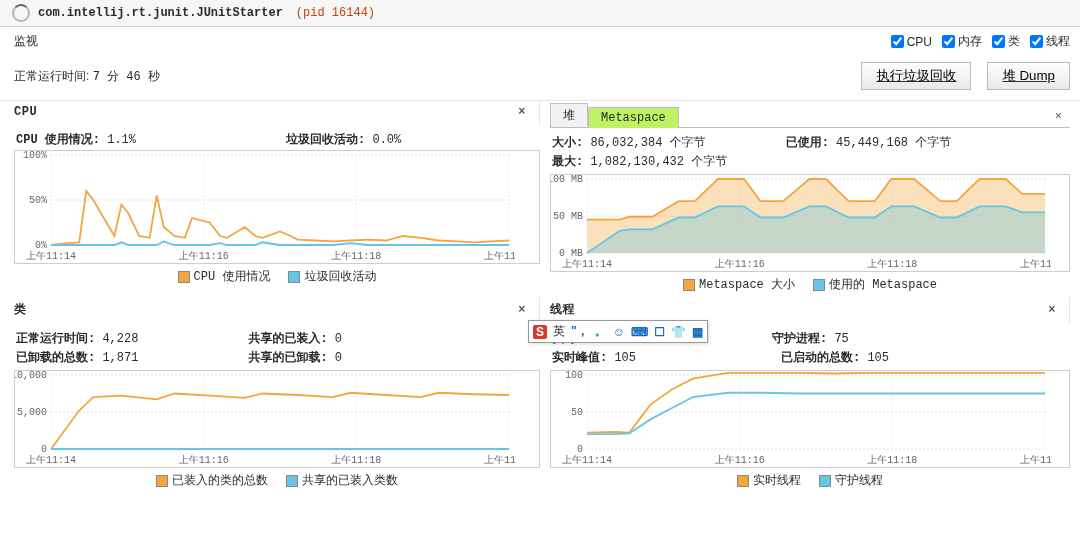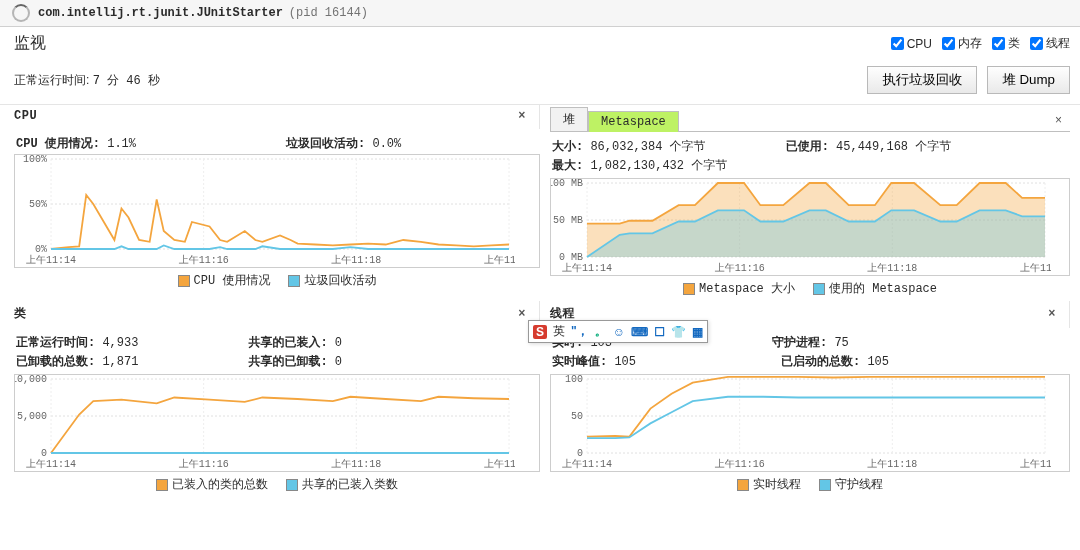--- a/index.html
+++ b/index.html
@@ -1,27 +1,27 @@
 <!DOCTYPE html>
 <html><head>
 <meta charset="utf-8">
 <style>
   html, body { margin:0; padding:0; font-family:"Segoe UI", Tahoma, sans-serif; font-size:12px; background:#fff; color:#2b2b2b; }
   .frame { width:1080px; height:550px; position:relative; overflow:hidden; }
   .hdr { display:flex; align-items:center; padding:4px 10px 4px 12px; border-bottom:1px solid #d0d0d0; font-family:"Courier New", monospace; font-weight:bold; color:#2b2b2b; background:#f6f6f6; }
   .hdr .spinner { width:14px; height:14px; border:2px solid #b5b5b5; border-top-color:#666; border-radius:50%; margin-right:8px; }
-  .hdr .pid { color:#737373; font-weight:normal; margin-left:6px; }
+  .hdr .pid { color:#c2410c; font-weight:normal; margin-left:13px; }
   .row2 { display:flex; align-items:center; padding:6px 10px 6px 14px; background:#fff; font-size:12px; }
-  .row2 .mon { font-size:16px; }
+  .row2 .mon { font-size:12px; }
   .chk-row { margin-left:auto; display:flex; gap:10px; }
   .chk { display:flex; align-items:center; gap:3px; }
   .chk input { margin:0; }
   .row3 { display:flex; align-items:center; padding:6px 10px 10px 14px; border-bottom:1px solid #e5e5e5; }
   .row3 .run { }
-  .btns { margin-left:auto; display:flex; gap:10px; }
+  .btns { margin-left:auto; display:flex; gap:16px;text-decoration:underline; }
   .btn { border:1px solid #b9b9b9; background:linear-gradient(#fefefe,#e9e9e9); padding:4px 14px; cursor:pointer; }
   .panes { display:flex; }
   .pane { width:540px; padding-left:14px; box-sizing:border-box; }
   .pane.right { padding-left:10px; padding-right:10px; }
   .pane-hdr { display:flex; align-items:center; border-right:1px solid #e5e5e5; padding: 4px 0 6px 0; font-family:"Courier New", monospace; font-weight:bold; letter-spacing:.5px;}
   .pane-hdr .ttl { flex:1; }
   .pane-hdr .close { width:18px; text-align:center; cursor:pointer; color:#555; padding-right:8px; }
   .tabbar { display:flex; align-items:flex-end; padding:2px 0 0 0; gap:0; border-bottom:1px solid #bfbfbf; }
   .tab { border:1px solid #bfbfbf; border-bottom:none; padding:3px 12px; background:#f2f2f2; margin-right:0; font-family:"Courier New", monospace; cursor:pointer; }
   .tab.active { background:#bef264; position:relative; top:1px; }
@@ -170,21 +170,21 @@
 
 <div class="panes">
 
   <div class="pane">
     <div class="pane-hdr">
       <span class="ttl">类</span>
       <span class="close">×</span>
     </div>
     <div class="stats">
       <div><span class="lbl">正常运行时间:</span>
-        <span>4,933</span></div>
+        <span>4,228</span></div>
       <div style="margin-left:80px;"><span class="lbl">共享的已装入:</span>
         <span>0</span></div>
     </div>
     <div class="stats row2nd">
       <div><span class="lbl">已卸载的总数:</span>
         <span>1,871</span></div>
       <div style="margin-left:80px;"><span class="lbl">共享的已卸载:</span>
         <span>0</span></div>
     </div>
     <div class="chart">

